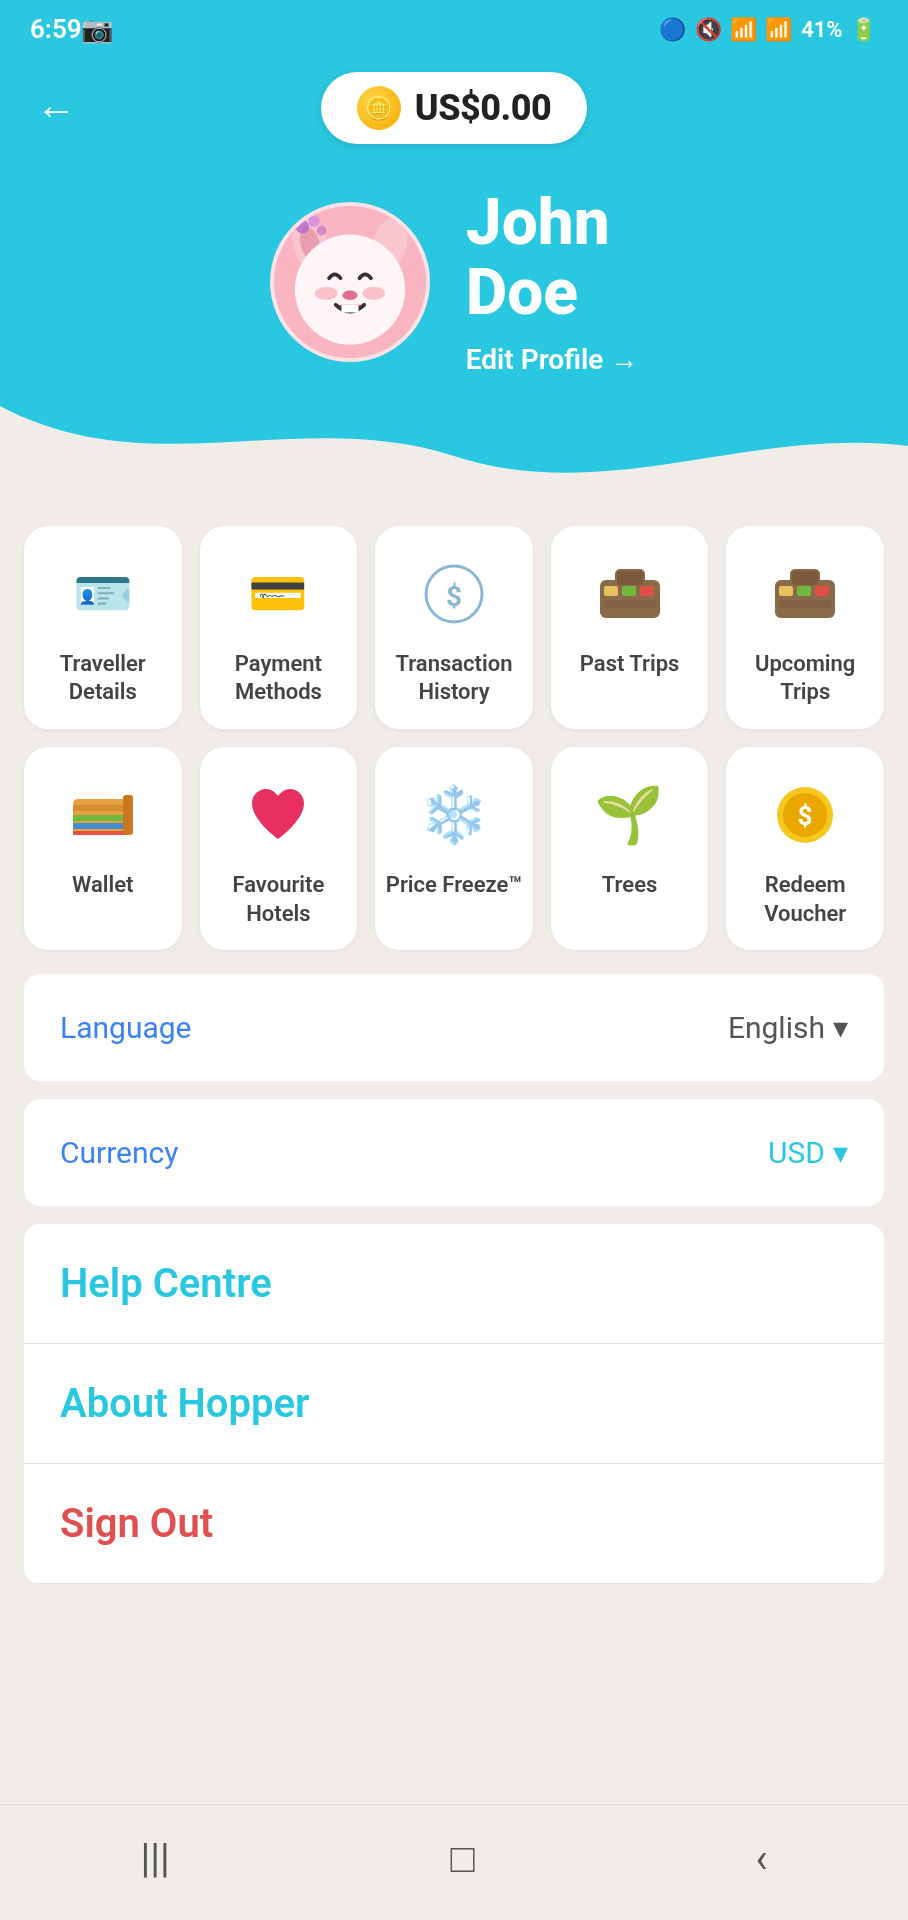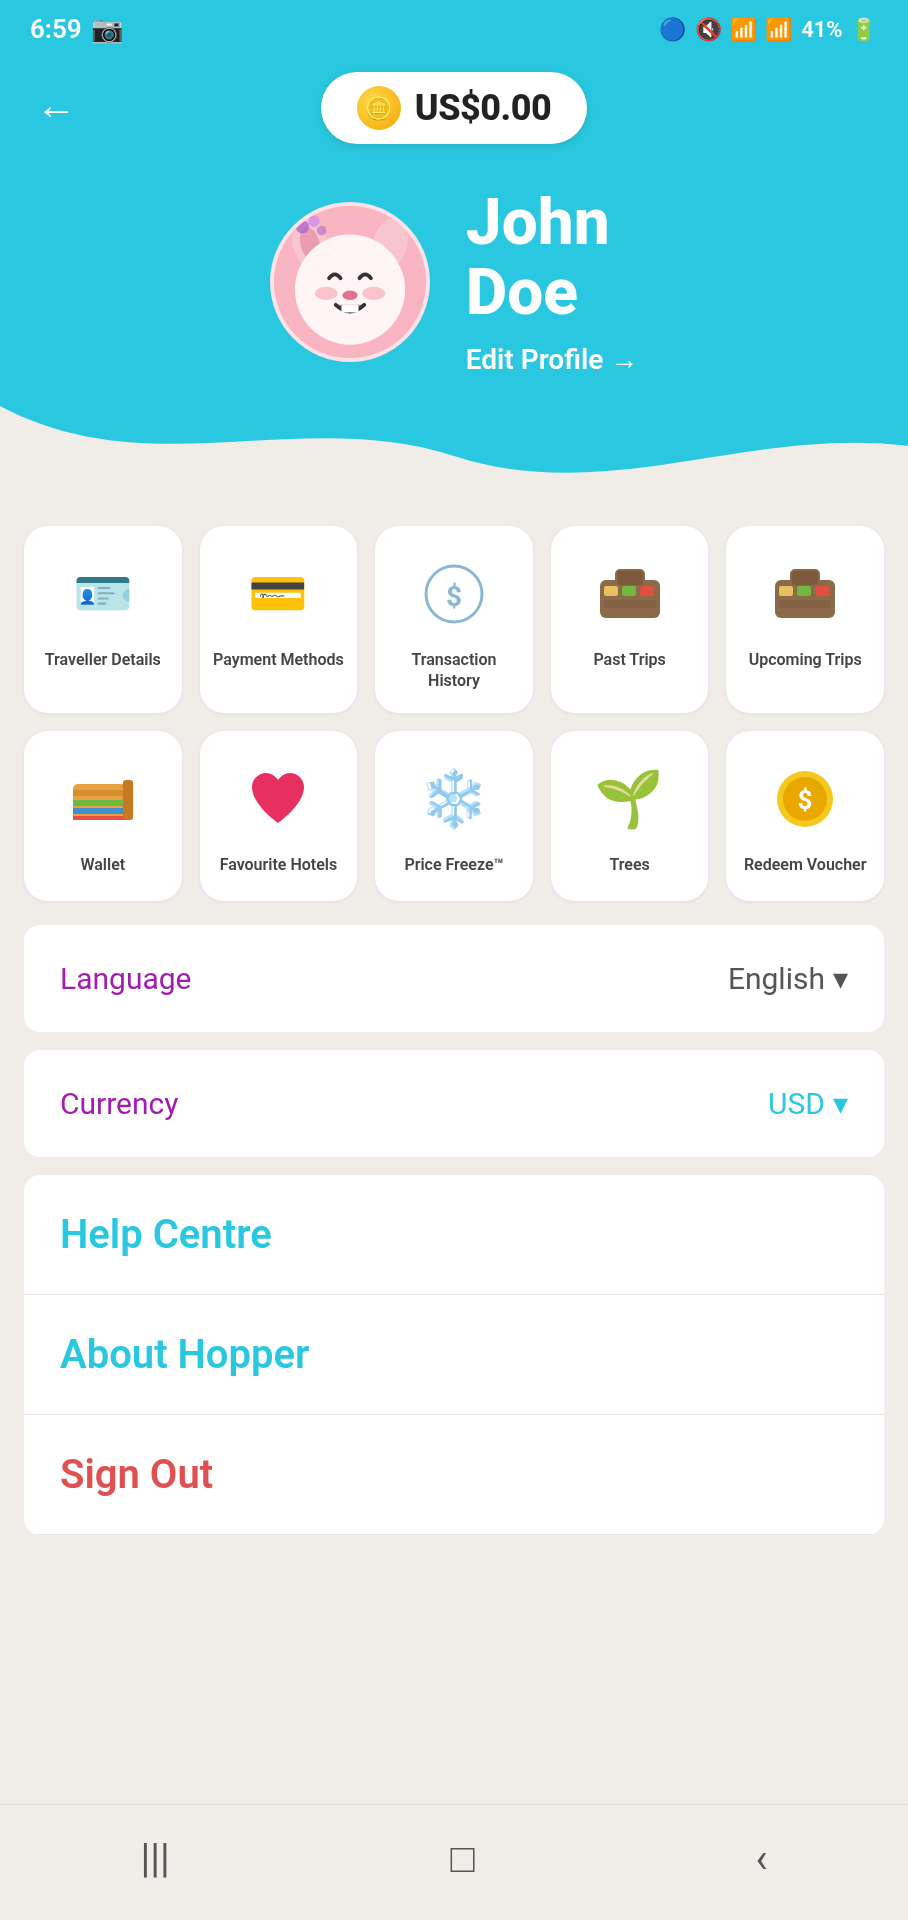--- a/index.html
+++ b/index.html
@@ -16,21 +16,21 @@
     .status-bar {
       background: #29c8e0;
       display: flex;
       justify-content: space-between;
       align-items: center;
       padding: 14px 30px 10px;
       font-size: 26px;
       font-weight: 600;
       color: #fff;
     }
-    .status-left { display: flex; align-items: flex-end; gap: 10px; }
+    .status-left { display: flex; align-items: flex-end; }
     .status-right { display: flex; align-items: center; gap: 8px; font-size: 22px; }
 
     
     .header-area {
       background: #29c8e0;
       display: flex;
       flex-direction: column;
       align-items: center;
       padding-bottom: 0;
       position: relative;
@@ -147,21 +147,21 @@
     .menu-icon {
       width: 80px;
       height: 80px;
       display: flex;
       align-items: center;
       justify-content: center;
       margin-bottom: 16px;
       font-size: 48px;
     }
     .menu-label {
-      font-size: 16px;
+      font-size: 22px;
       font-weight: 600;
       color: #444;
       text-align: center;
       line-height: 1.3;
     }
 
     
     .settings-section {
       background: #fff;
       border-radius: 16px;
@@ -172,21 +172,21 @@
       display: flex;
       justify-content: space-between;
       align-items: center;
       padding: 36px 36px;
       border-bottom: 1px solid #f0ede8;
       cursor: pointer;
     }
     .settings-row:last-child { border-bottom: none; }
     .settings-label {
       font-size: 30px;
-      color: #a21caf;
+      color: #3b82f6;
     }
     .settings-value {
       font-size: 30px;
       color: #555;
       display: flex;
       align-items: center;
       gap: 8px;
       justify-content: space-between;
     }
     .settings-value.blue { color: #29c8e0; }

